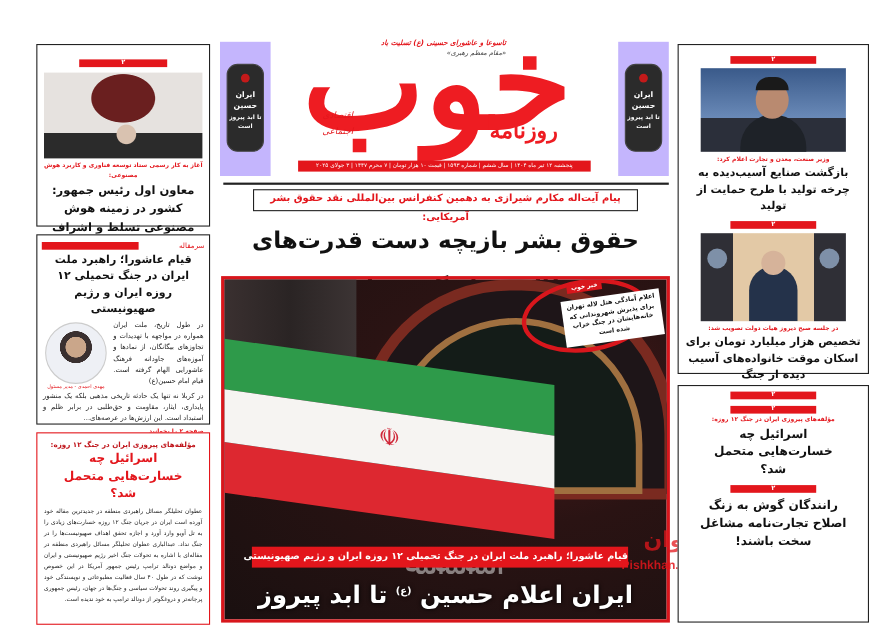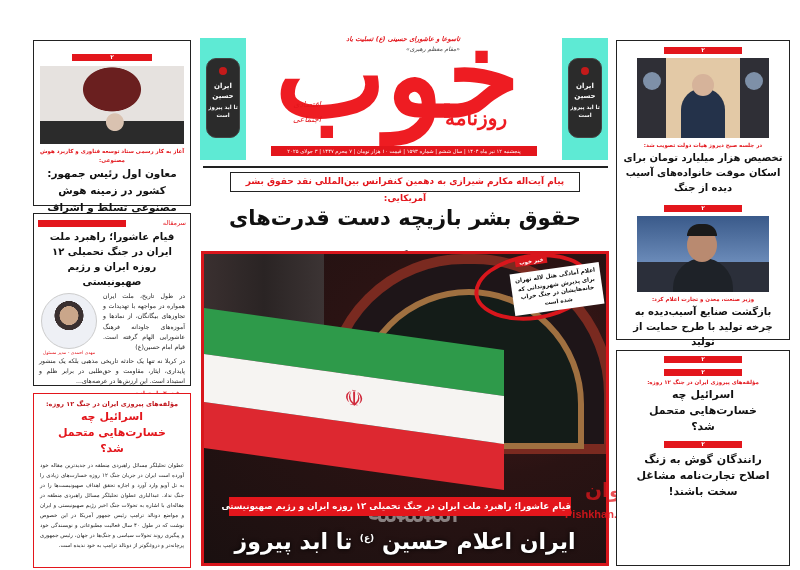--- a/index.html
+++ b/index.html
@@ -9,21 +9,21 @@
 
   
   .box { position: absolute; border: 1.5px solid #222; background: #fff; }
   .redbar { height: 7px; background: #e3161c; margin: 0 auto; position: relative; }
   .redbar span { position: absolute; left: 50%; top: -1px; transform: translateX(-50%); color: #fff; font-size: 6px; line-height: 8px; font-weight: bold; }
   .kicker { color: #e3161c; font-size: 6.5px; text-align: center; font-weight: bold; line-height: 9px; }
   .hl { font-weight: bold; text-align: center; color: #111; }
   .photo { position: relative; overflow: hidden; margin: 0 auto; }
 
   
-  .mast-side { position: absolute; background: #5eead4; width: 46px; height: 122px; top: 38px; padding-left: 25px; }
+  .mast-side { position: absolute; background: #c4b5fd; width: 46px; height: 122px; top: 38px; padding-left: 25px; }
   .mast-badge { position: absolute; left: 6px; top: 20px; width: 34px; height: 80px; background: #2b2b2b; border-radius: 10px; border: 1px solid #444; }
   .mast-badge .t { color: #fff; font-size: 7px; line-height: 10px; text-align: center; font-weight: bold; padding-top: 20px; }
   .mast-badge .emb { width: 8px; height: 8px; background: #c41a1a; border-radius: 50%; margin: 8px auto 0; }
   .logo { position: absolute; color: #ee1c22; font-family: "DejaVu Serif", serif; font-weight: bold; }
   .dateline { position: absolute; left: 271px; top: 146px; width: 266px; height: 10px; background: #e3161c; color: #fff; font-size: 5.2px; line-height: 10px; text-align: center; white-space: nowrap; overflow: hidden; }
   .hrule { position: absolute; left: 203px; top: 166px; width: 405px; height: 1.5px; background: #222; }
 
   
   .supra { position: absolute; left: 230px; top: 172px; width: 350px; height: 20px; border: 1.5px solid #222; color: #e3161c; font-size: 9px; font-weight: bold; text-align: center; line-height: 17px; }
   .main-hl { position: absolute; left: 205px; top: 196px; width: 400px; font-size: 21px; font-weight: bold; text-align: center; line-height: 44px; color: #111; }
@@ -146,45 +146,45 @@
 </div>
 
 <div class="box" style="left:33px;top:393px;width:158px;height:175px;border-color:#e3161c;">
   <div class="kicker" style="margin-top:6px;color:#c0161c;">مؤلفه‌های پیروزی ایران در جنگ ۱۲ روزه:</div>
   <div class="hl" style="font-size:11px;line-height:16px;color:#e3161c;padding:0 20px;">اسرائیل چه خسارت‌هایی متحمل شد؟</div>
   <div class="body-text" style="padding:3px 6px;font-size:5.4px;line-height:10px;">عطوان تحلیلگر مسائل راهبردی منطقه در جدیدترین مقاله خود آورده است ایران در جریان جنگ ۱۲ روزه خسارت‌های زیادی را به تل آویو وارد آورد و اجازه تحقق اهداف صهیونیست‌ها را در جنگ نداد. عبدالباری عطوان تحلیلگر مسائل راهبردی منطقه در مقاله‌ای با اشاره به تحولات جنگ اخیر رژیم صهیونیستی و ایران و مواضع دونالد ترامپ رئیس جمهور آمریکا در این خصوص نوشت که در طول ۴۰ سال فعالیت مطبوعاتی و نویسندگی خود و پیگیری روند تحولات سیاسی و جنگ‌ها در جهان، رئیس جمهوری پرچانه‌تر و دروغگوتر از دونالد ترامپ به خود ندیده است.</div>
 </div>
 
 <div class="box" style="left:616px;top:40px;width:174px;height:300px;">
   <div>
+    <div class="redbar" style="width:78px;margin-top:10px;">
+        <span>۲</span>
+      </div>
+    <div class="photo" style="width:132px;height:76px;margin-top:4px;background:linear-gradient(#3a5a8a,#6a8ab8 60%,#2b2f3a 60%);">
+      <div style="position:absolute;left:36px;top:42px;width:60px;height:40px;border-radius:30px 30px 0 0;background:#1e2228;"></div>
+      <div style="position:absolute;left:50px;top:12px;width:30px;height:34px;border-radius:50%;background:#b98a70;"></div>
+      <div style="position:absolute;left:50px;top:8px;width:30px;height:12px;border-radius:15px 15px 0 0;background:#1a1a1a;"></div>
+    </div>
+    <div class="kicker" style="margin-top:3px;font-size:5.5px;">وزیر صنعت، معدن و تجارت اعلام کرد:</div>
+    <div class="hl" style="font-size:10px;line-height:15px;padding:0 6px;">بازگشت صنایع آسیب‌دیده به چرخه تولید با طرح حمایت از تولید</div>
+  </div>
+  <div>
     <div class="redbar" style="width:78px;margin-top:6px;">
         <span>۲</span>
       </div>
     <div class="photo" style="width:132px;height:80px;margin-top:4px;background:
         linear-gradient(90deg,#2f2f36 0 22%, #e3c9a6 22% 78%, #2f2f36 78% 100%);">
       <div style="position:absolute;left:44px;top:30px;width:44px;height:50px;border-radius:22px 22px 0 0;background:#24324a;"></div>
       <div style="position:absolute;left:55px;top:16px;width:22px;height:22px;border-radius:50%;background:#d6b39a;"></div>
       <div style="position:absolute;left:6px;top:14px;width:18px;height:18px;border-radius:50%;background:#7e90a8;"></div>
       <div style="position:absolute;right:6px;top:14px;width:18px;height:18px;border-radius:50%;background:#7e90a8;"></div>
     </div>
     <div class="kicker" style="margin-top:3px;font-size:5.5px;">در جلسه صبح دیروز هیات دولت تصویب شد:</div>
     <div class="hl" style="font-size:10px;line-height:15px;padding:0 3px;">تخصیص هزار میلیارد تومان برای اسکان موقت خانواده‌های آسیب دیده از جنگ</div>
   </div>
-  <div>
-    <div class="redbar" style="width:78px;margin-top:10px;">
-        <span>۲</span>
-      </div>
-    <div class="photo" style="width:132px;height:76px;margin-top:4px;background:linear-gradient(#3a5a8a,#6a8ab8 60%,#2b2f3a 60%);">
-      <div style="position:absolute;left:36px;top:42px;width:60px;height:40px;border-radius:30px 30px 0 0;background:#1e2228;"></div>
-      <div style="position:absolute;left:50px;top:12px;width:30px;height:34px;border-radius:50%;background:#b98a70;"></div>
-      <div style="position:absolute;left:50px;top:8px;width:30px;height:12px;border-radius:15px 15px 0 0;background:#1a1a1a;"></div>
-    </div>
-    <div class="kicker" style="margin-top:3px;font-size:5.5px;">وزیر صنعت، معدن و تجارت اعلام کرد:</div>
-    <div class="hl" style="font-size:10px;line-height:15px;padding:0 6px;">بازگشت صنایع آسیب‌دیده به چرخه تولید با طرح حمایت از تولید</div>
-  </div>
 </div>
 
 <div class="box" style="left:616px;top:350px;width:174px;height:216px;">
   <div>
     <div class="redbar" style="width:78px;margin-top:5px;">
         <span>۲</span>
       </div>
   </div>
   <div>
     <div class="redbar" style="width:78px;margin-top:6px;">

